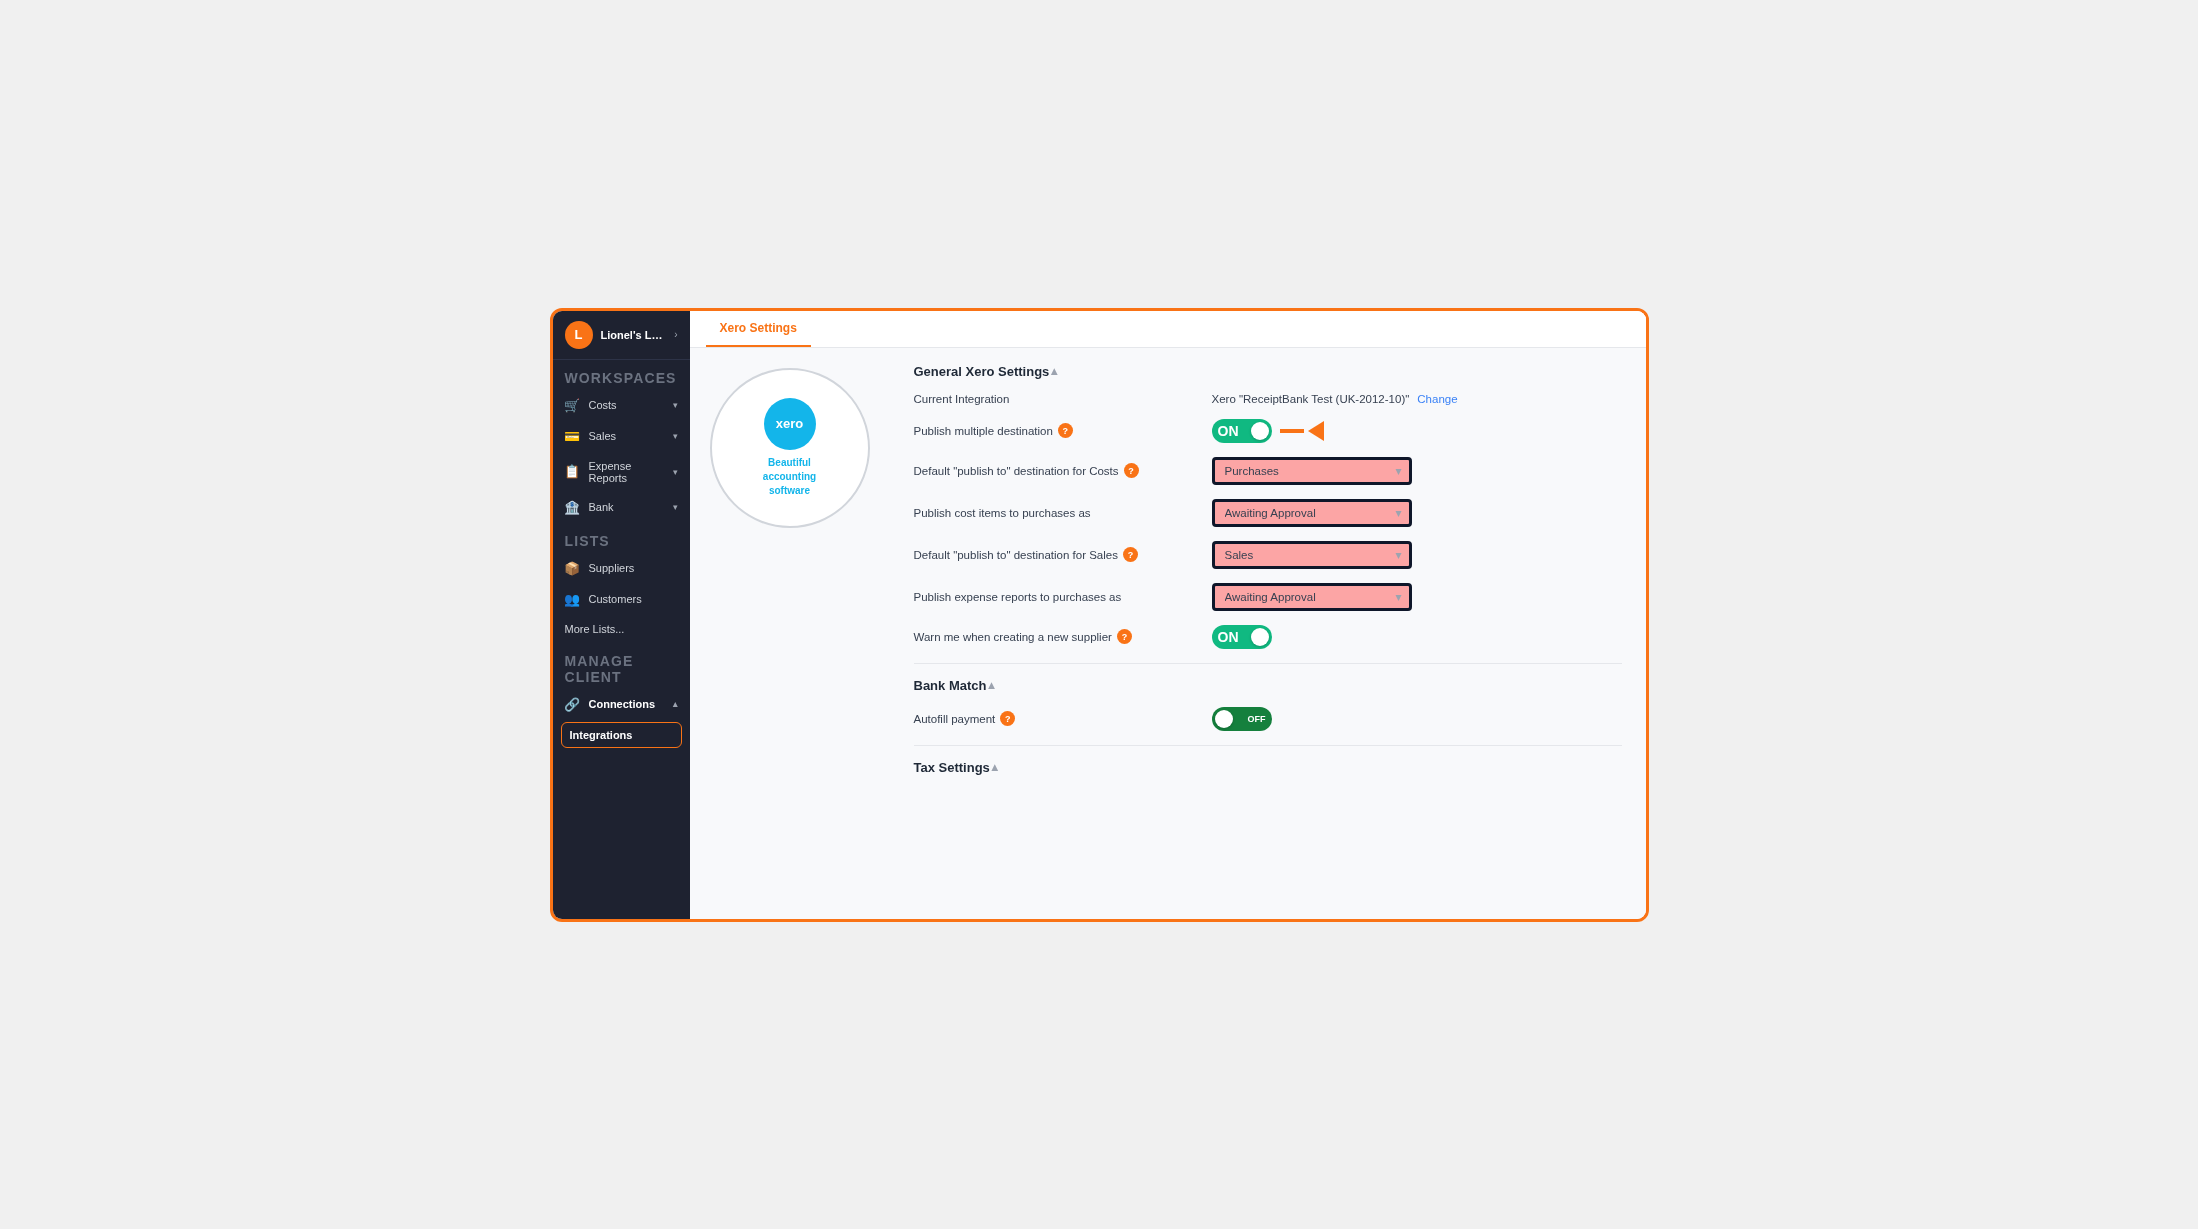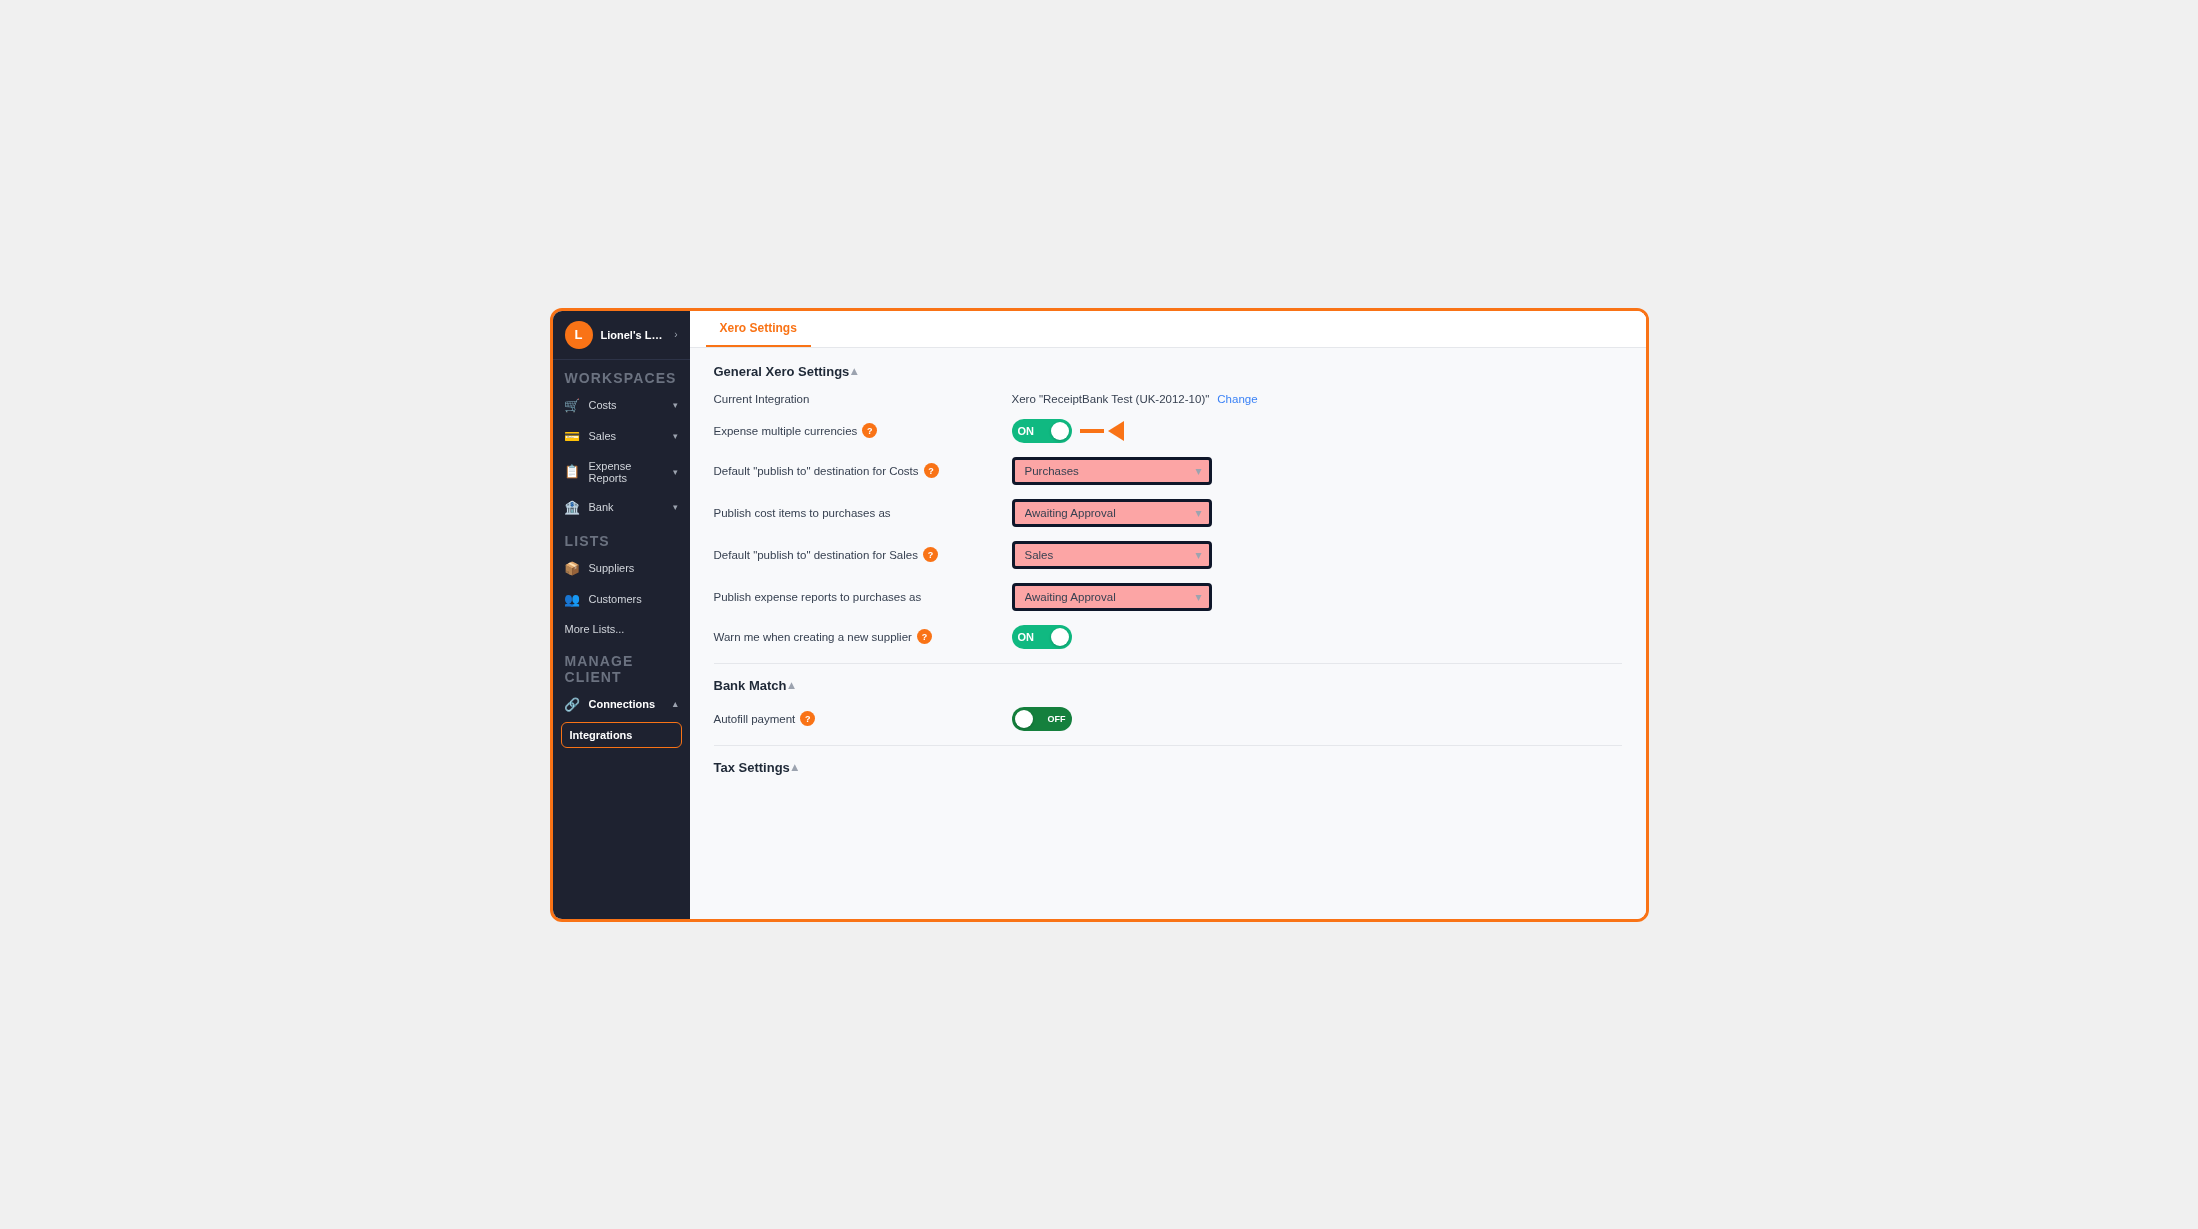--- a/index.html
+++ b/index.html
@@ -241,21 +241,21 @@
       padding: 2px 6px 2px 4px;
       display: flex;
       align-items: center;
       gap: 4px;
       position: relative;
       width: 60px;
       height: 24px;
     }
     .toggle-on .toggle-label {
       color: #fff;
-      font-size: 11px;
+      font-size: 14px;
       font-weight: 700;
       margin-left: 2px;
     }
     .toggle-on .toggle-knob {
       width: 18px;
       height: 18px;
       border-radius: 50%;
       background: #fff;
       position: absolute;
       right: 3px;
@@ -400,39 +400,45 @@
     </div>
   </div>
 
   <div class="main">
     <div class="tabs-bar">
       <div class="tab active">Xero Settings</div>
     </div>
 
     <div class="content-area">
 
+      <div class="xero-logo-panel">
+        <div class="xero-circle">
+          <div class="xero-logo-icon">xero</div>
+          <div class="xero-tagline">Beautiful<br>accounting<br>software</div>
+        </div>
+      </div>
 
       <div class="settings-panel">
 
         <div class="section-title">
           <span>General Xero Settings</span>
           <span class="chevron-up">▴</span>
         </div>
 
         <div class="setting-row">
           <div class="setting-label">Current Integration</div>
           <div class="setting-value">
             <span class="integration-text">Xero "ReceiptBank Test (UK-2012-10)"</span>
             <a class="change-link">Change</a>
           </div>
         </div>
 
         <div class="setting-row">
           <div class="setting-label">
-            <span>Expense multiple currencies</span>
+            <span>Publish multiple destination</span>
             <span class="help-icon">?</span>
           </div>
           <div class="setting-value">
             <div class="toggle-on">
               <span class="toggle-label">ON</span>
               <div class="toggle-knob"></div>
             </div>
             <div class="arrow-indicator">
               <div class="arrow-line"></div>
               <div class="arrow-icon"></div>

